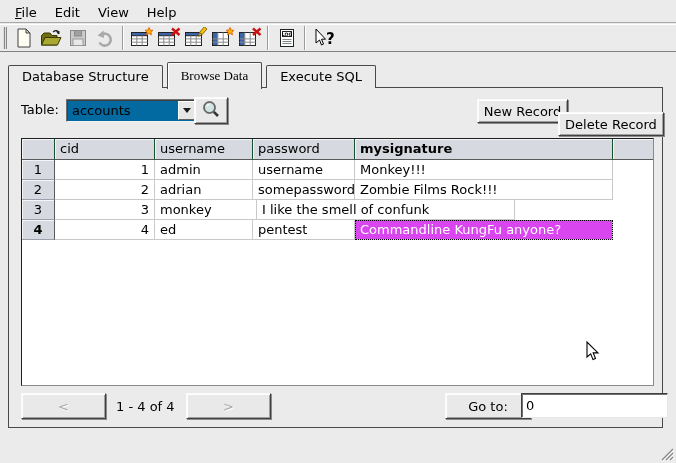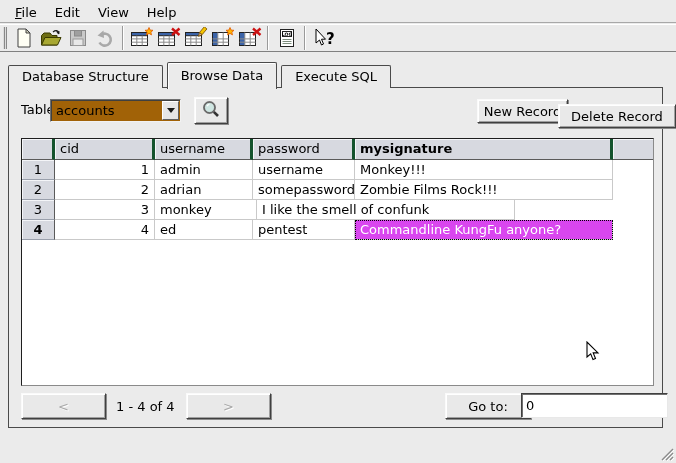--- a/index.html
+++ b/index.html
@@ -55,35 +55,36 @@
   .tab {
     height:23px; line-height:22px; padding:0 13px; margin-right:4px;
     font-size:13px;
     background:#ebebeb;
     border:1px solid #4a4a4a; border-bottom:none;
     border-top-left-radius:2px; border-top-right-radius:2px;
   }
   .tab.active {
     height:27px; line-height:25px; margin-bottom:-1px; position:relative; z-index:4;
     box-shadow:inset 1px 1px 0 #ffffff;
+    font-family:Liberation Serif, serif;
   }
 
   
   .pane {
     position:absolute; left:8px; top:87px; width:655px; height:341px;
     background:#ebebeb;
     border:1px solid #4a4a4a;
     z-index:2;
   }
 
   
   .lbl { position:absolute; font-size:13px; }
   .combo {
-    position:absolute; left:41px; top:11px; width:131px; height:23px;
-    background:#a16207;
+    position:absolute; left:57px; top:11px; width:131px; height:23px;
+    background:#0369a1;
     border:1px solid; border-color:#707070 #f2f2f2 #f2f2f2 #707070;
     box-shadow:inset 1px 1px 0 #404040;
     display:flex; align-items:center;
   }
   .combo-value { flex:1; padding-left:5px; font-size:13px; }
   .combo-arrow-btn {
     width:17px; height:19px; margin-right:1px;
     background:#e6e6e6;
     border:1px solid; border-color:#ffffff #606060 #606060 #ffffff;
     display:flex; align-items:center; justify-content:center;
@@ -96,33 +97,33 @@
   .btn {
     background:#e9e9e9;
     border:1px solid; border-color:#fafafa #404040 #404040 #fafafa;
     box-shadow:inset 1px 1px 0 #ffffff, inset -1px -1px 0 #a0a0a0, 1px 1px 0 #8a8a8a;
     font-size:13px; text-align:center; color:#000;
     display:flex; align-items:center; justify-content:center;
   }
   .btn.disabled { color:#a8a8a8; text-shadow:1px 1px 0 #ffffff; }
   .find-btn { position:absolute; left:185px; top:9px; width:34px; height:27px; }
   .new-record-btn { position:absolute; left:450px; top:11px; width:91px; height:24px;margin-left:18px; }
-  .delete-record-btn { position:absolute; left:549px; top:16px; width:118px; height:24px; }
+  .delete-record-btn { position:absolute; left:549px; top:24px; width:106px; height:24px; }
 
   
   .grid {
     position:absolute; left:12px; top:50px; width:633px; height:248px;
     background:#ffffff;
     border:1px solid; border-color:#1e1e1e #8a8a8a #8a8a8a #1e1e1e;
   }
   .grid-header { display:flex; height:21px; }
   .hcell {
     background:#d7d9e0; height:21px; line-height:20px;
     padding-left:5px; font-size:13px;
-    border-right:3px solid #14532d; border-bottom:1px solid #5a5a5a;
+    border-right:1px solid #14532d; border-bottom:1px solid #5a5a5a;
     box-shadow:inset 1px 1px 0 #f4f5f8;
     overflow:hidden; white-space:nowrap;
   }
   .hcell.corner { width:33px; padding:0; }
   .hcell.sig { font-weight:bold; }
   .hcell.fill { flex:1; border-right:none; }
   .grid-row { display:flex; height:20px; }
   .rownum {
     width:33px; background:#d7d9e0; text-align:center; line-height:19px; font-size:13px;
     border-right:1px solid #5a5a5a; border-bottom:1px solid #9aa0ac;

